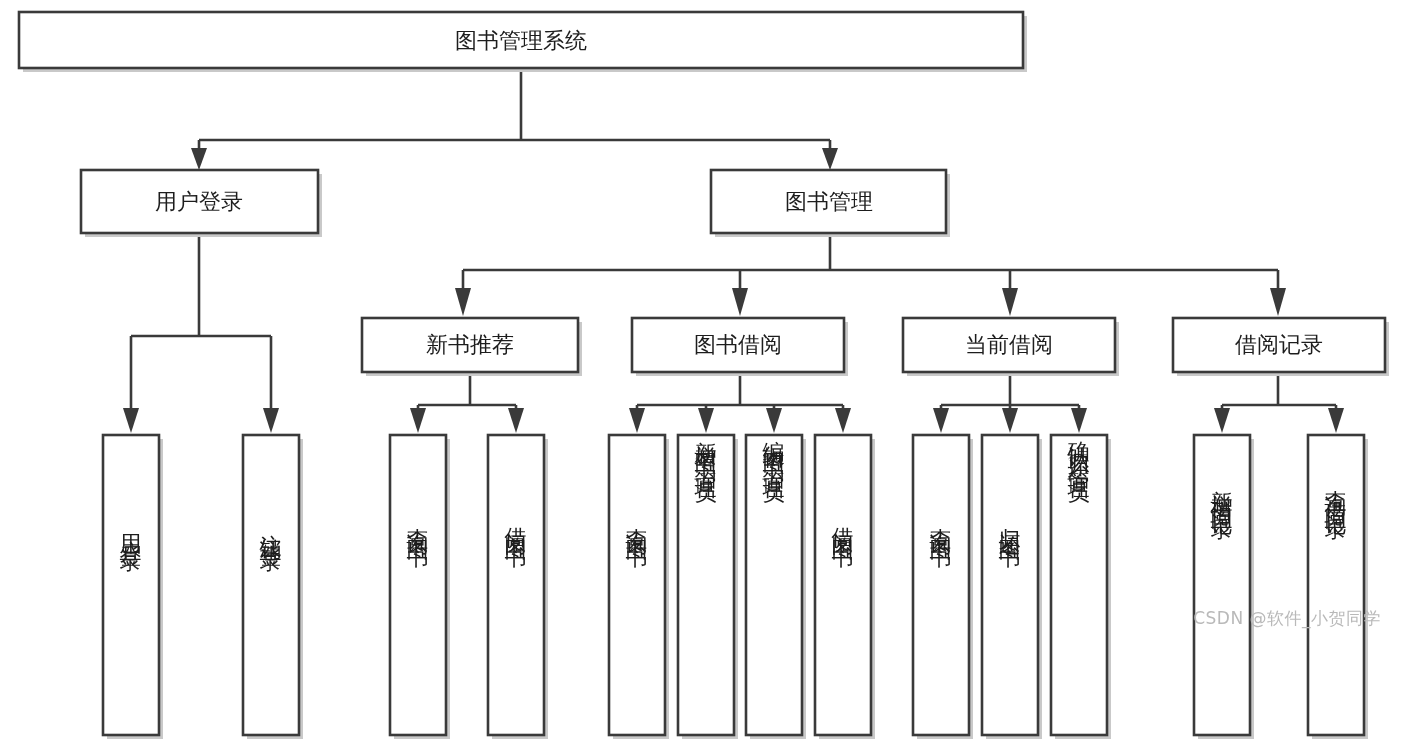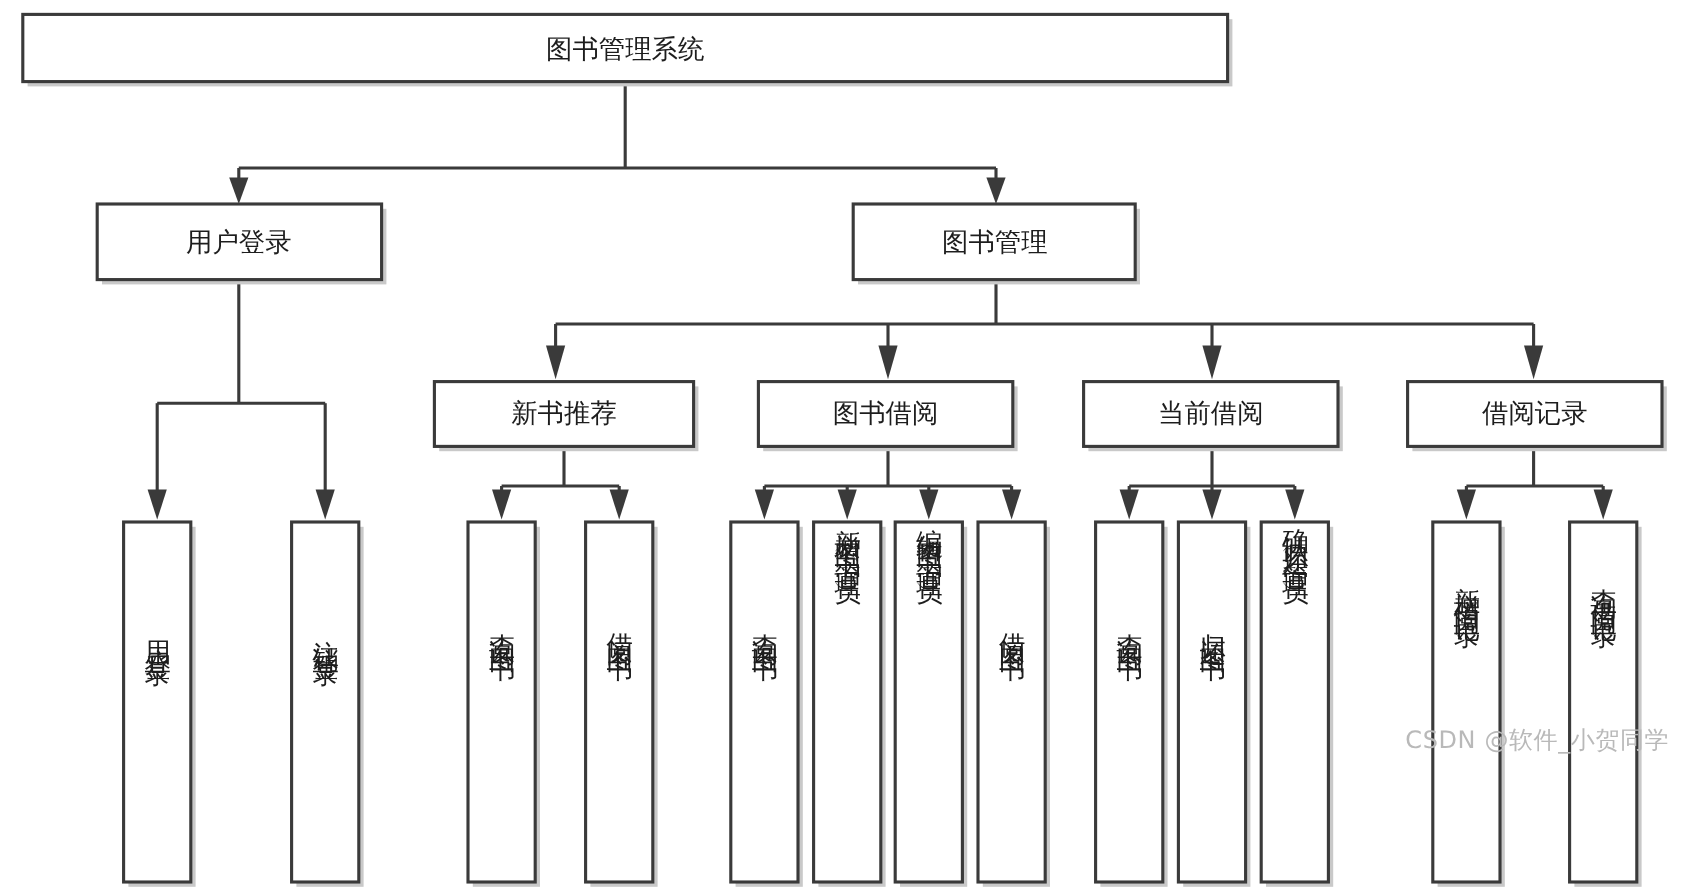--- a/index.html
+++ b/index.html
@@ -53,24 +53,24 @@
     dominant-baseline: middle;
   }
   .node-label-vertical {
     font-family: "DejaVu Sans", "Liberation Sans", sans-serif;
     fill: #1d1d1d;
     font-size: 22px;
     text-anchor: middle;
   }
   .watermark-text {
     position: absolute;
-    right: 14px;
+    right: 24px;
     bottom: 6px;
     font-family: "DejaVu Sans", "Liberation Sans", sans-serif;
-    font-size: 20px;
+    font-size: 17px;
     color: #b9b9b9;
     white-space: nowrap;
     letter-spacing: 0.5px;
     pointer-events: none;
   }
 </style>
 </head>
 <body>
 
 <div id="diagram-root">

